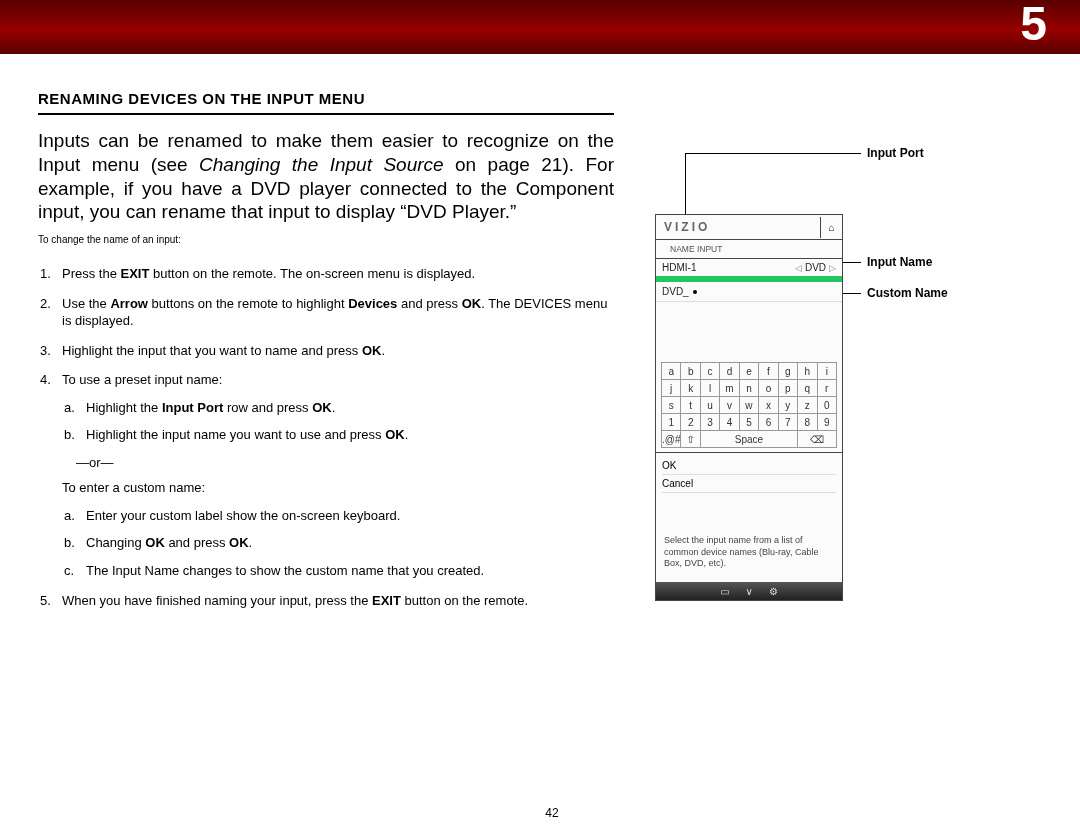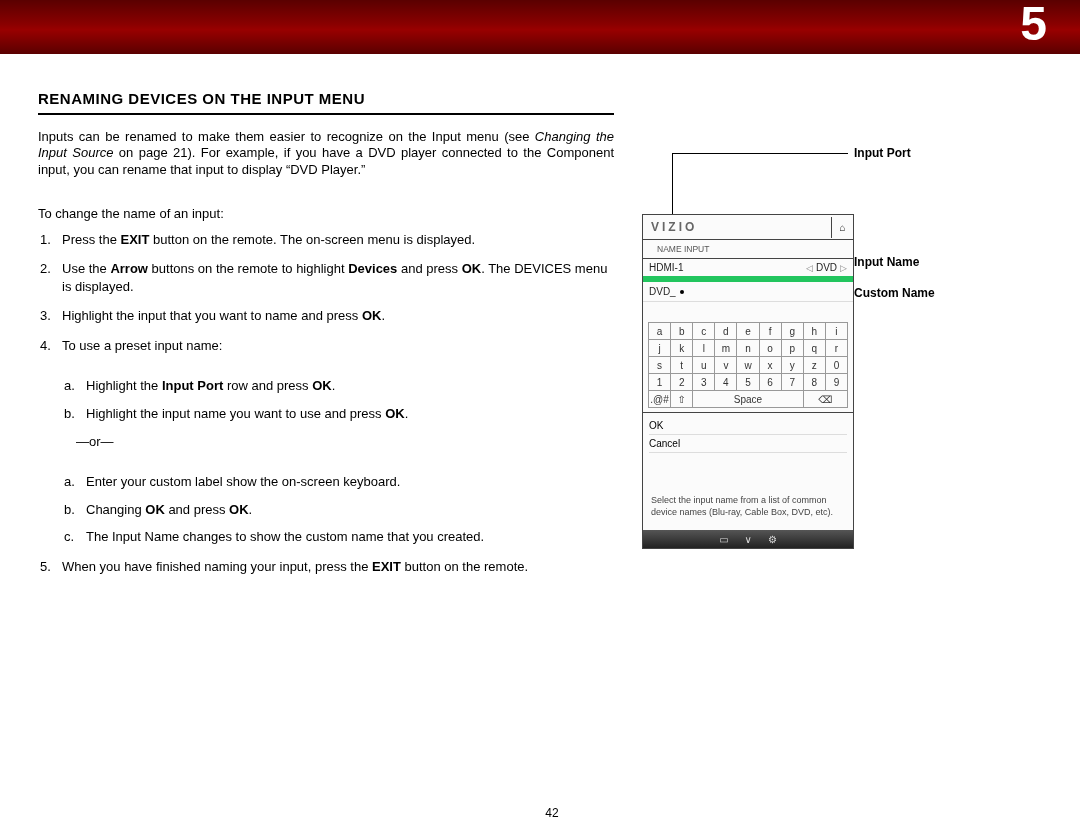--- a/index.html
+++ b/index.html
@@ -1,46 +1,46 @@
 <!DOCTYPE html>
 <html><head>
 <meta charset="utf-8">
 <style>
   *{box-sizing:border-box;margin:0;padding:0}
   body{font-family:"Helvetica Neue",Helvetica,Arial,sans-serif;width:1080px;height:834px;background:#fff;overflow:hidden;color:#000;font-weight:300}
   .header-band{height:54px;background:linear-gradient(to bottom,#5a0000 0%,#8a0000 45%,#990000 55%,#5a0000 100%);position:relative}
   .chapter-number{position:absolute;right:32px;top:-4px;font-size:48px;font-weight:700;color:#fff;letter-spacing:1px}
-  .page{padding:36px 38px 0 38px;display:flex;gap:4px}
+  .page{padding:36px 38px 0 38px;display:flex;gap:17px}
   .left-col{width:588px;padding-right:12px}
   .right-col{flex:1;position:relative}
   .section-title{font-size:15px;font-weight:700;letter-spacing:.5px;margin-bottom:6px}
   .rule{height:2px;background:#000;margin-bottom:14px}
-  .intro{font-size:13px;line-height:1.25;text-align:justify;margin-bottom:28px}
+  .intro{font-size:19px;line-height:1.25;text-align:justify;margin-bottom:10px}
   .intro em{font-style:italic}
-  .lead{font-size:13px;margin-bottom:10px}
+  .lead{font-size:10px;margin-bottom:20px}
   ol.steps{list-style:none;counter-reset:step;font-size:13px}
   ol.steps>li{counter-increment:step;position:relative;padding-left:24px;margin-bottom:12px;line-height:1.35}
   ol.steps>li::before{content:counter(step)".";position:absolute;left:2px;top:0}
-  ol.sub{list-style:none;counter-reset:sub;margin-top:23px}
+  ol.sub{list-style:none;counter-reset:sub;margin-top:10px}
   ol.sub>li{counter-increment:sub;position:relative;padding-left:24px;margin-bottom:10px;line-height:1.35}
   ol.sub>li::before{content:counter(sub,lower-alpha)".";position:absolute;left:2px;top:0}
   .or-line{margin:8px 14px}
   .b{font-weight:700}
   .page-number{position:absolute;bottom:14px;left:12px;width:100%;text-align:center;font-size:12px}
   
-  .osd{position:absolute;left:12px;top:124px;width:212px;border:1px solid #444;font-size:10px;background:#fbfbfb}
+  .osd{position:absolute;left:12px;top:124px;width:188px;border:1px solid #444;font-size:10px;background:#fbfbfb}
   .osd-titlebar{display:flex;align-items:center;border-bottom:1px solid #444}
   .brand{flex:1;padding:5px 8px;font-weight:700;letter-spacing:3px;font-size:12px;color:#666}
   .home-btn{width:22px;border-left:1px solid #444;text-align:center;padding:5px 0}
   .crumb{padding:4px 14px;font-size:8.5px;border-bottom:1px solid #444;color:#555}
   .row{display:flex;align-items:flex-start;padding:3px 6px;border-bottom:6px solid #22c55e}
   .row-label{flex:1;font-size:10px;color:#222}
   .row-val{display:flex;align-items:center;gap:3px;font-size:10px;color:#222}
   .arrow-l,.arrow-r{font-size:9px;color:#888}
-  .custom-row{padding:4px 6px;font-size:10px;color:#222;border-bottom:1px solid #ddd;margin-bottom:20px;display:flex;align-items:center;gap:4px}
+  .custom-row{padding:4px 6px;font-size:10px;color:#222;border-bottom:1px solid #ddd;margin-bottom:60px;display:flex;align-items:center;gap:4px}
   .dot{width:4px;height:4px;border-radius:50%;background:#000;display:inline-block}
   .kbd{border-collapse:collapse;margin:0 5px;width:calc(100% - 10px);table-layout:fixed}
   .kbd td{border:1px solid #999;text-align:center;font-size:10px;height:17px;color:#333}
   .osd-actions{padding:4px 6px;border-top:1px solid #444;margin-top:4px}
   .osd-actions div{border-bottom:1px solid #ddd;padding:3px 0;font-size:10px}
   .hint{padding:38px 8px 12px 8px;font-size:9px;color:#444;line-height:1.3}
   .osd-footer{background:linear-gradient(to bottom,#555,#222);height:18px;display:flex;align-items:center;justify-content:center;gap:16px;color:#ddd}
   .osd-footer span{font-size:10px}
   
   .callout{position:absolute;font-size:12px;font-weight:700;color:#000}
@@ -88,20 +88,21 @@
         <span>To use a preset input name:</span>
         <ol class="sub">
           <li>
             <span>Highlight the </span><span class="b">Input Port</span><span> row and press </span><span class="b">OK</span><span>.</span>
           </li>
           <li>
             <span>Highlight the input name you want to use and press </span><span class="b">OK</span><span>.</span>
           </li>
         </ol>
         <div class="or-line">—or—</div>
+        <div style="margin-bottom:10px">To enter a custom name:</div>
         <ol class="sub">
           <li><span>Enter your custom label show the on-screen keyboard.</span></li>
           <li>
             <span>Changing </span><span class="b">OK</span><span> and press </span><span class="b">OK</span><span>.</span>
           </li>
           <li><span>The Input Name changes to show the custom name that you created.</span></li>
         </ol>
       </li>
       <li>
         <span>When you have finished naming your input, press the </span><span class="b">EXIT</span><span> button on the remote.</span>

